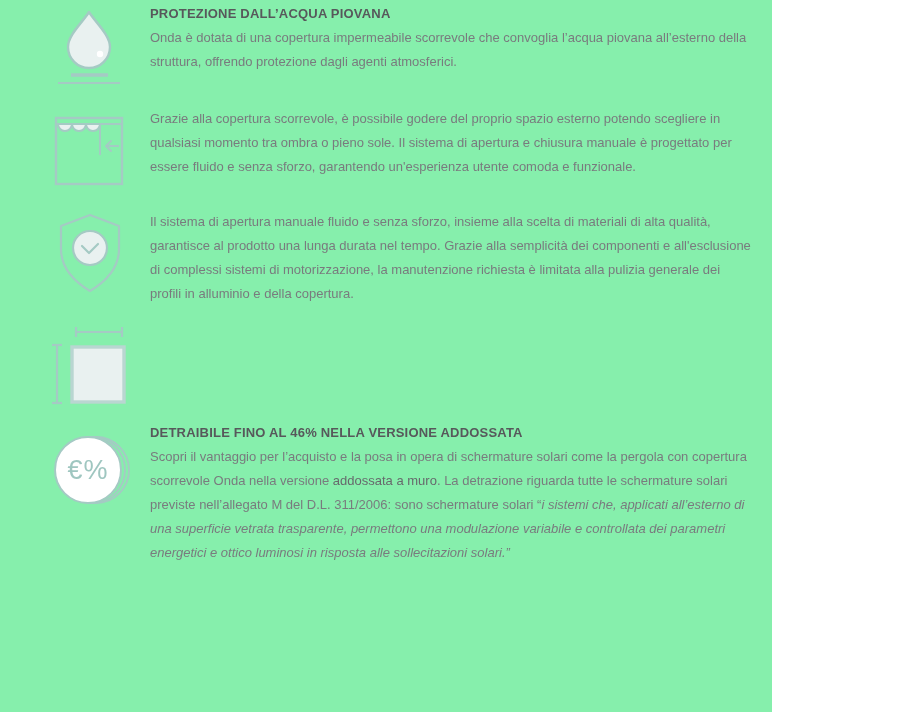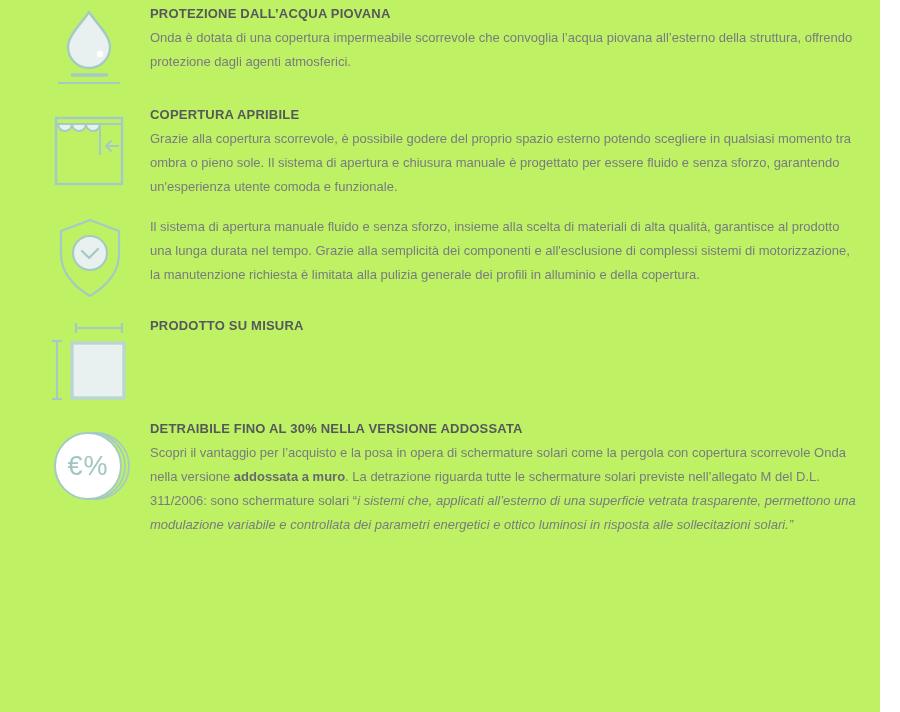--- a/index.html
+++ b/index.html
@@ -2,26 +2,26 @@
 <html><head>
 <meta charset="utf-8">
 <style>
   html, body {
     margin: 0;
     padding: 0;
     background: #ffffff;
     font-family: "Liberation Sans", sans-serif;
   }
   .page {
-    width: 880px;
+    width: 772px;
     height: 712px;
     box-sizing: border-box;
     padding: 6px 18px 0 48px;
     overflow: hidden;
-    background: #bef264;
+    background: #86efac;
   }
   .feature-row {
     display: flex;
     align-items: flex-start;
     margin-bottom: 16px;
   }
   .icon-col {
     flex: 0 0 102px;
     width: 102px;
     padding-top: 1px;
@@ -37,21 +37,21 @@
     font-weight: bold;
     letter-spacing: 0.2px;
     color: #57585b;
   }
   .feature-body {
     margin: 0;
     font-size: 13px;
     line-height: 24px;
     color: #797b7e;
   }
-  .seg-bold { font-weight: bold; color: #67696c; }
+  .seg-bold { font-weight: normal; color: #67696c; }
   .seg-italic { font-style: italic; }
 </style>
 </head>
 <body>
 
 <div class="page">
 
   <div class="feature-row">
     <div class="icon-col">
       <span>
@@ -76,21 +76,20 @@
           <rect x="8" y="10" width="66" height="66" fill="none" stroke="#a5cac4" stroke-width="2.4"></rect>
           <line x1="8" y1="16" x2="74" y2="16" stroke="#a5cac4" stroke-width="2"></line>
           <path d="M10 16 a7 7 0 0 0 14 0 a7 7 0 0 0 14 0 a7 7 0 0 0 14 0 Z" fill="#e9f1f0" stroke="#a5cac4" stroke-width="2"></path>
           <line x1="52" y1="16" x2="52" y2="47" stroke="#a5cac4" stroke-width="2"></line>
           <line x1="71" y1="38" x2="58" y2="38" stroke="#a5cac4" stroke-width="2"></line>
           <polyline points="63,33 58,38 63,43" fill="none" stroke="#a5cac4" stroke-width="2" stroke-linecap="round" stroke-linejoin="round"></polyline>
         </svg>
       </span>
     </div>
     <div class="text-col">
-      <h3 class="feature-title">COPERTURA APRIBILE</h3>
       <p class="feature-body"><span>Grazie alla copertura scorrevole, è possibile godere del proprio spazio esterno potendo scegliere in qualsiasi momento tra ombra o pieno sole. Il sistema di apertura e chiusura manuale è progettato per essere fluido e senza sforzo, garantendo un'esperienza utente comoda e funzionale.</span></p>
     </div>
   </div>
 
   <div class="feature-row">
     <div class="icon-col">
       <span>
         <svg width="84" height="86" viewBox="0 0 84 86">
           <path d="M42 4 L71 15 L71 38 C71 58 57 71 42 80 C27 71 13 58 13 38 L13 15 Z" fill="none" stroke="#a5cac4" stroke-width="2.2" stroke-linejoin="round"></path>
           <circle cx="42" cy="37" r="17" fill="#e9f1f0" stroke="#a5cac4" stroke-width="2.2"></circle>
@@ -111,34 +110,33 @@
           <line x1="28" y1="9" x2="74" y2="9" stroke="#a5cac4" stroke-width="2.2"></line>
           <line x1="28" y1="4" x2="28" y2="14" stroke="#a5cac4" stroke-width="2.2"></line>
           <line x1="74" y1="4" x2="74" y2="14" stroke="#a5cac4" stroke-width="2.2"></line>
           <line x1="9" y1="22" x2="9" y2="80" stroke="#a5cac4" stroke-width="2.2"></line>
           <line x1="4" y1="22" x2="14" y2="22" stroke="#a5cac4" stroke-width="2.2"></line>
           <line x1="4" y1="80" x2="14" y2="80" stroke="#a5cac4" stroke-width="2.2"></line>
         </svg>
       </span>
     </div>
     <div class="text-col">
-      <h3 class="feature-title">PRODOTTO SU MISURA</h3>
     </div>
   </div>
 
   <div class="feature-row">
     <div class="icon-col">
       <span>
         <svg width="88" height="90" viewBox="0 0 88 90">
           <circle cx="48" cy="44" r="33" fill="none" stroke="#a5cac4" stroke-width="1.8"></circle>
           <circle cx="44" cy="44" r="33" fill="none" stroke="#a5cac4" stroke-width="1.8"></circle>
           <circle cx="40" cy="44" r="33" fill="#ffffff" stroke="#a5cac4" stroke-width="2"></circle>
           <text x="40" y="53" text-anchor="middle" font-size="27" letter-spacing="1" fill="#9fc6c0" font-family="Liberation Sans, sans-serif">€%</text>
         </svg>
       </span>
     </div>
     <div class="text-col">
-      <h3 class="feature-title">DETRAIBILE FINO AL 30% NELLA VERSIONE ADDOSSATA</h3>
+      <h3 class="feature-title">DETRAIBILE FINO AL 46% NELLA VERSIONE ADDOSSATA</h3>
       <p class="feature-body"><span>Scopri il vantaggio per l’acquisto e la posa in opera di schermature solari come la pergola con copertura scorrevole Onda nella versione </span><span class="seg-bold">addossata a muro</span><span>. La detrazione riguarda tutte le schermature solari previste nell’allegato M del D.L. 311/2006: sono schermature solari “</span><span class="seg-italic">i sistemi che, applicati all’esterno di una superficie vetrata trasparente, permettono una modulazione variabile e controllata dei parametri energetici e ottico luminosi in risposta alle sollecitazioni solari.”</span></p>
     </div>
   </div>
 
 </div>
 
 </body></html>

